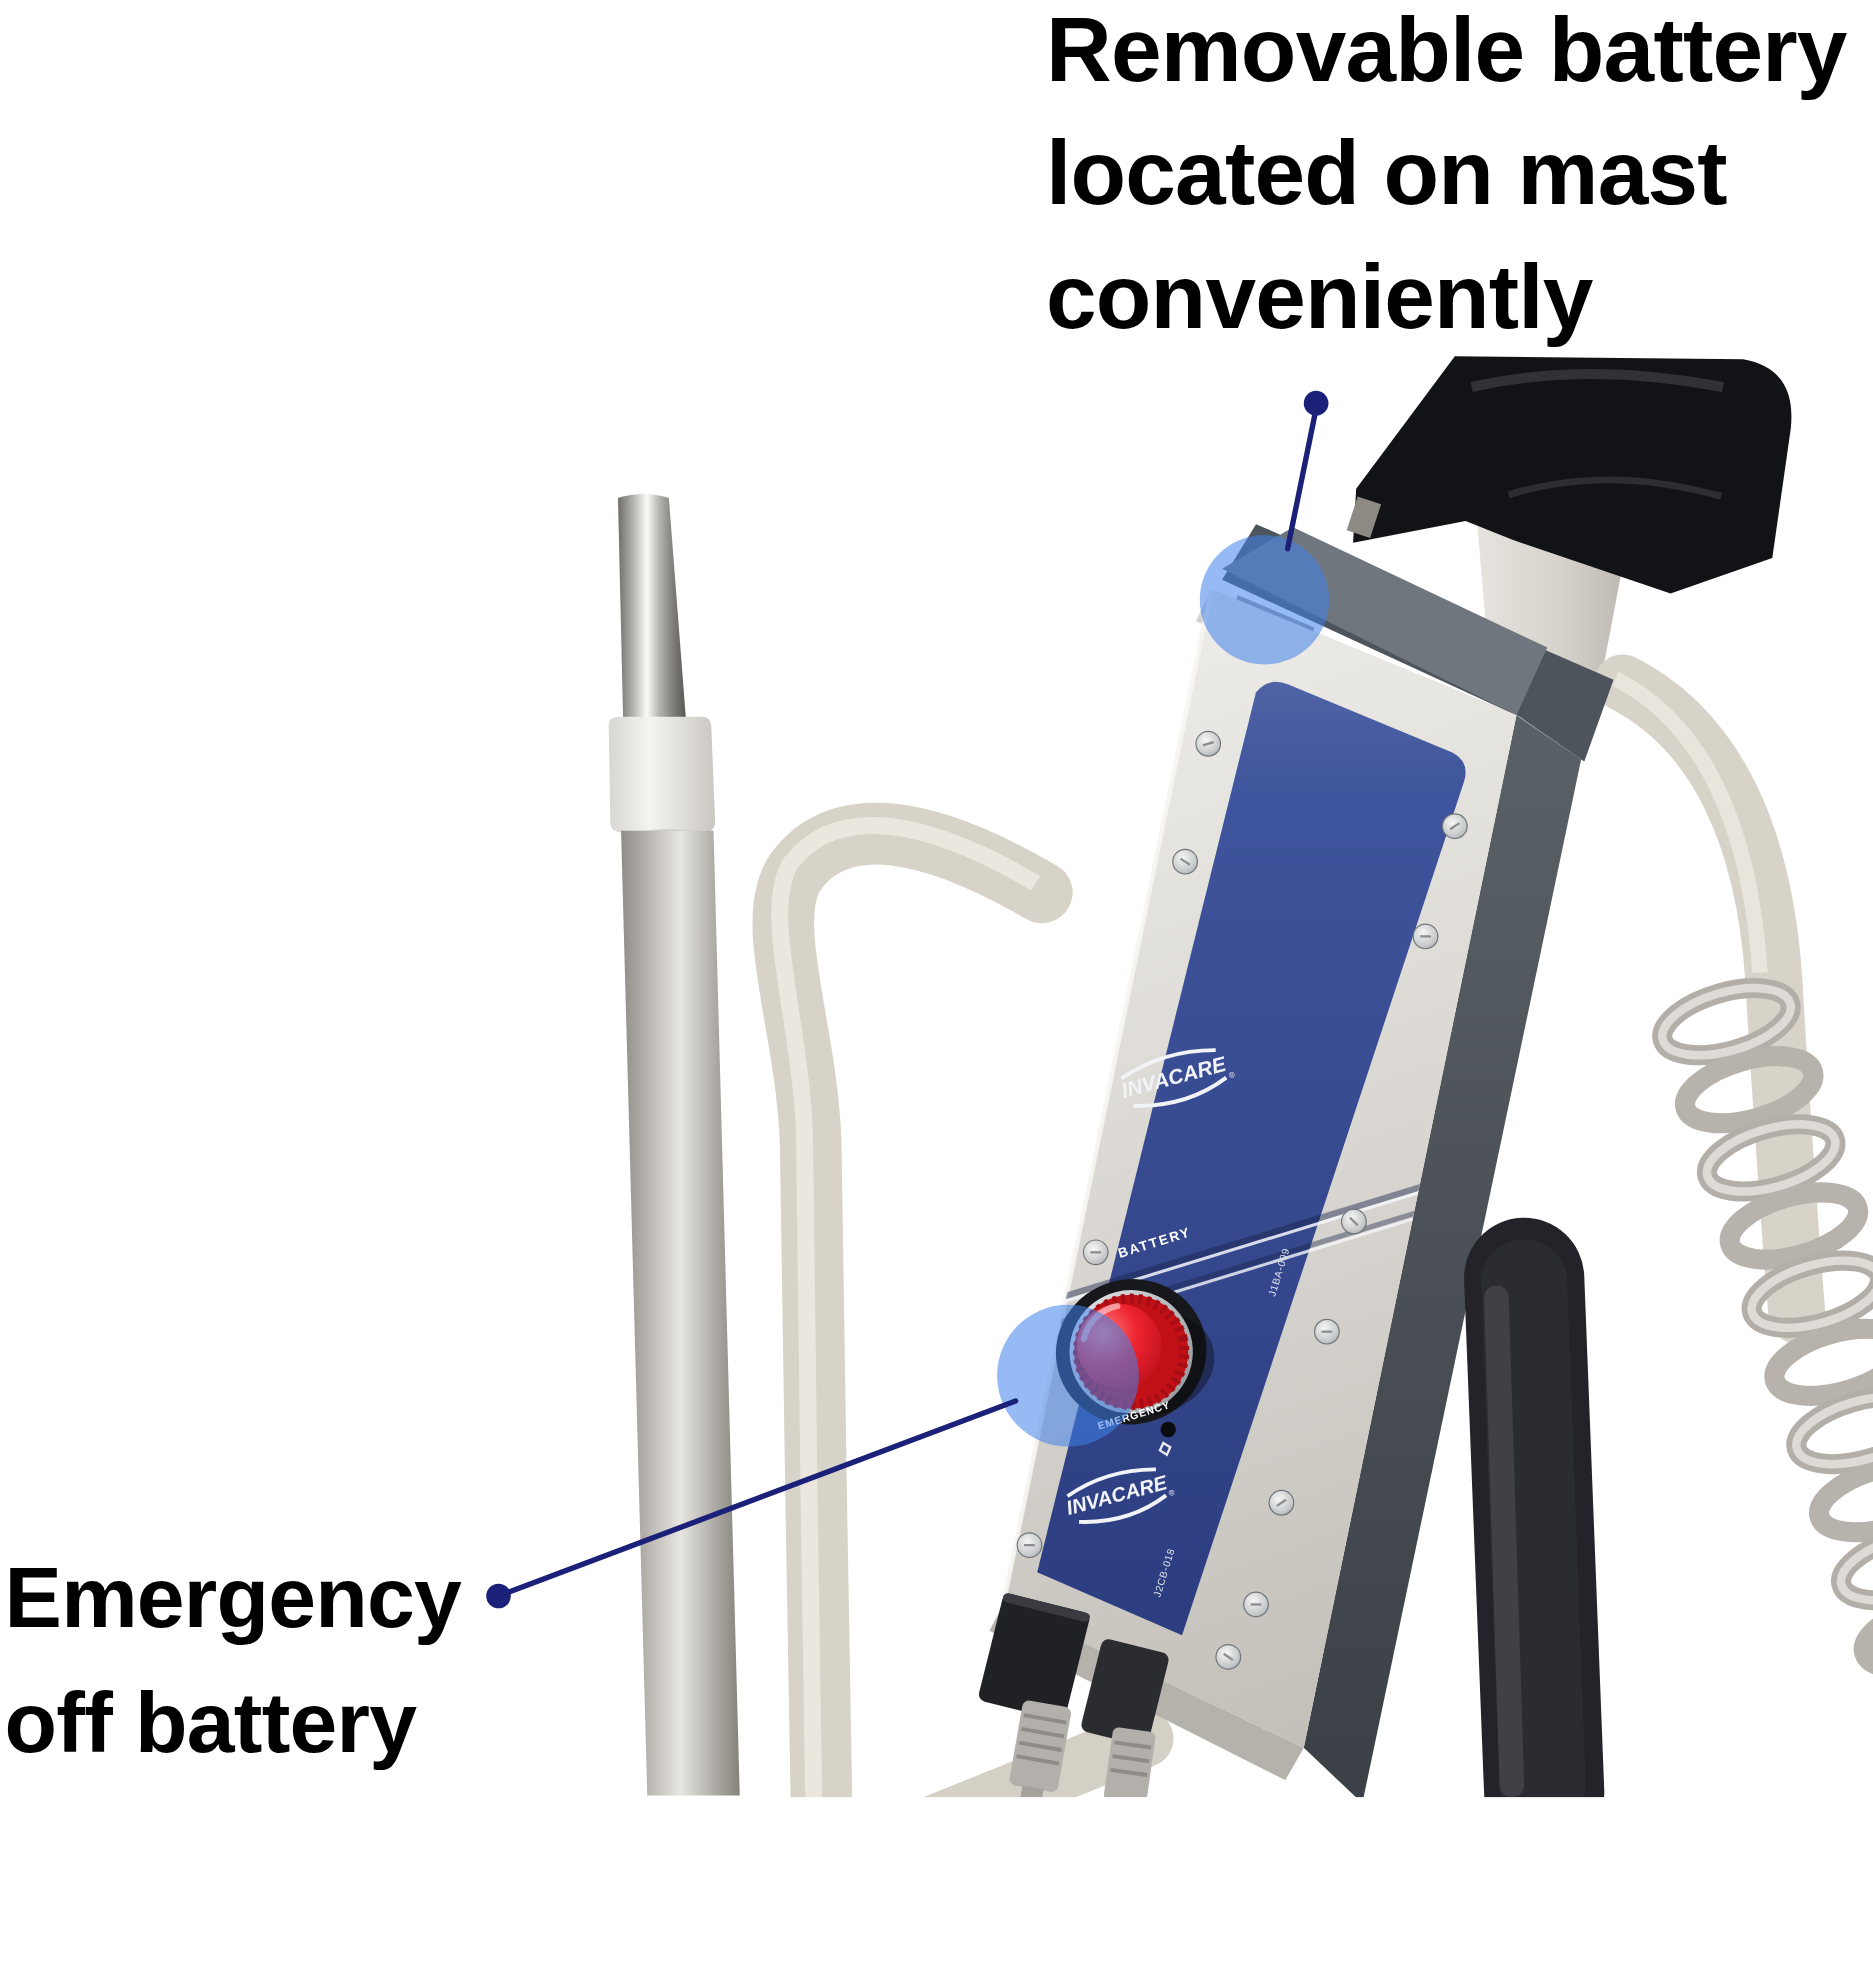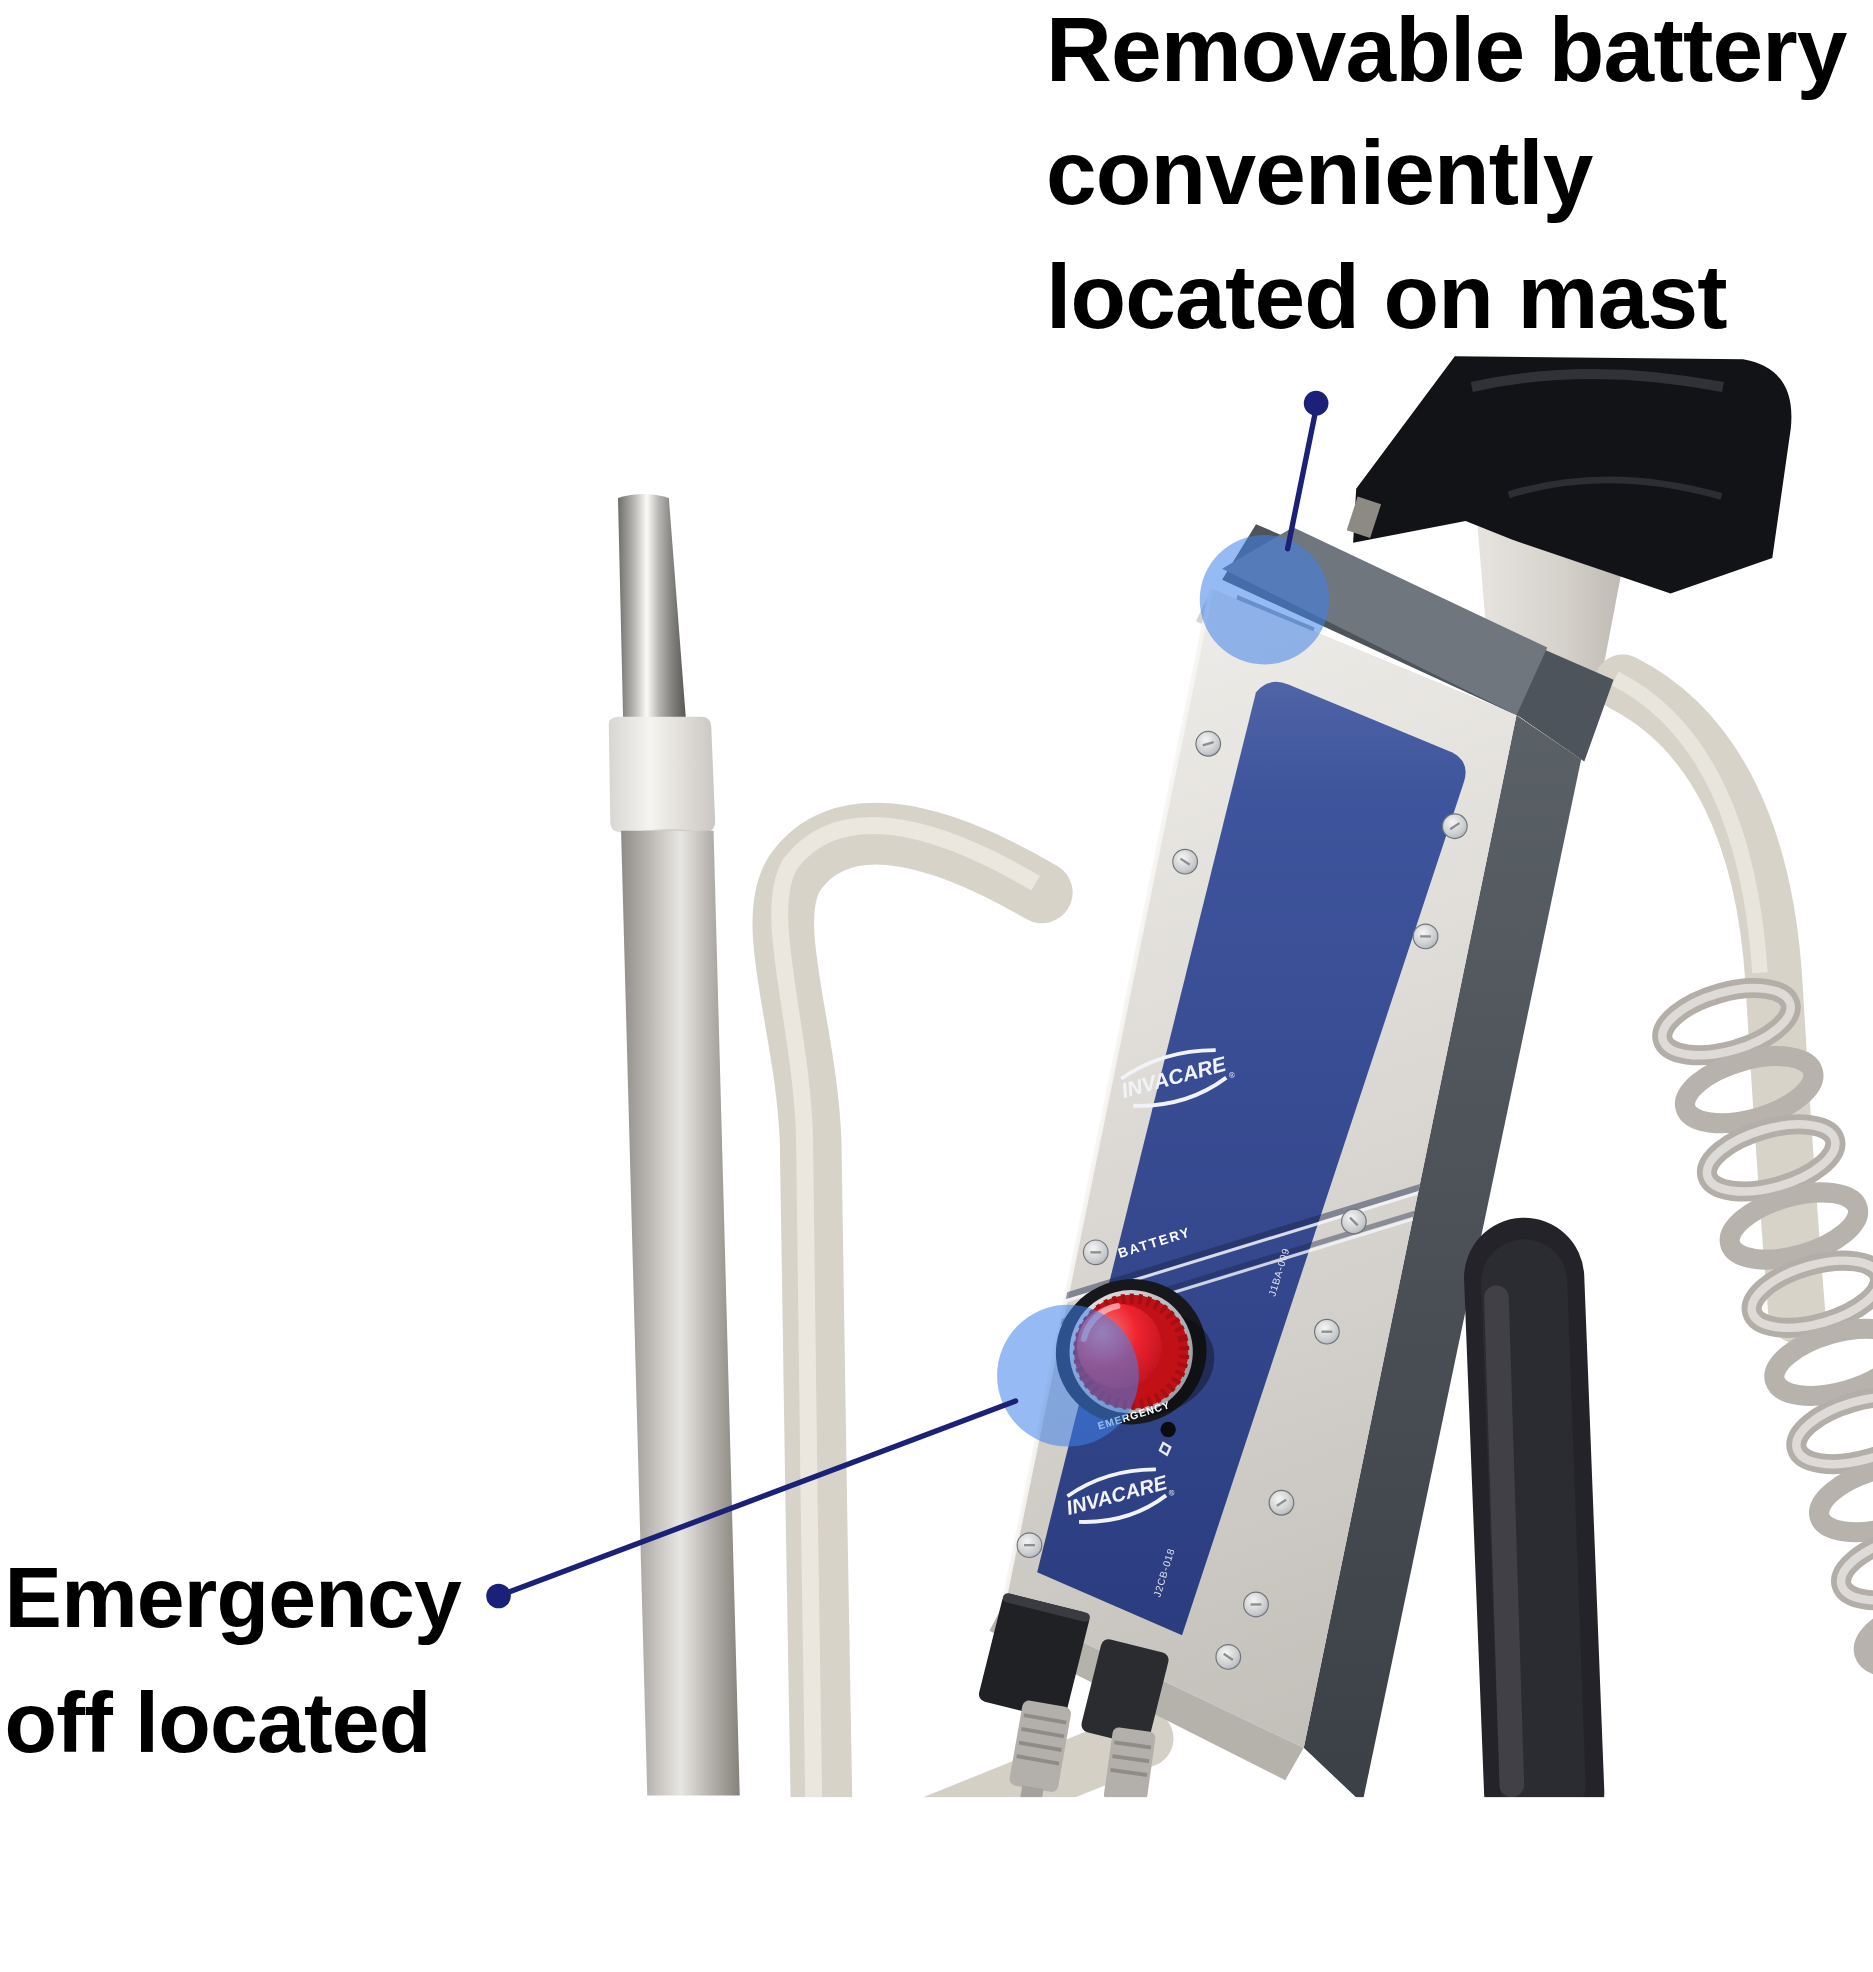--- a/index.html
+++ b/index.html
@@ -270,22 +270,22 @@
   </g>
   <g>
     <circle cx="1386" cy="1785" r="92" fill="rgba(64,130,234,0.55)"></circle>
     <path d="M655,2068 L1318,1818" stroke="#1b2178" stroke-width="7" stroke-linecap="round" fill="none"></path>
     <circle cx="647" cy="2071" r="16" fill="#1b2178"></circle>
   </g>
 </svg>
 
 <div class="callout-text battery">
   <div>Removable battery</div>
+  <div>located on mast</div>
   <div>conveniently</div>
-  <div>located on mast</div>
 </div>
 <div class="callout-text emergency">
   <div>Emergency</div>
-  <div>off located</div>
+  <div>off battery</div>
 </div>
 
 </div>
 
 
 </body></html>

